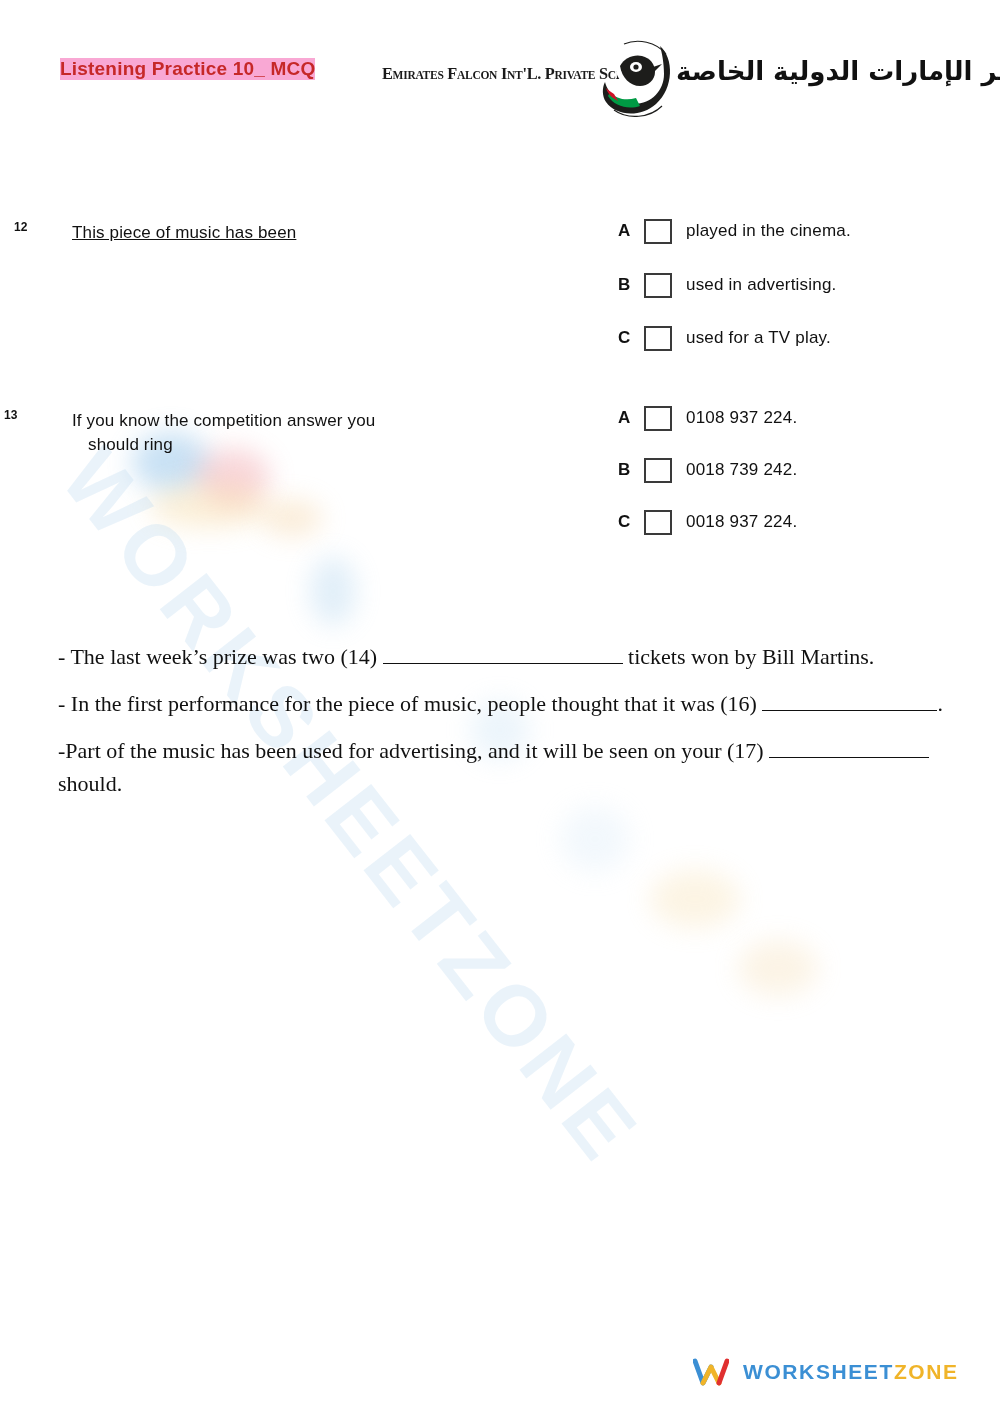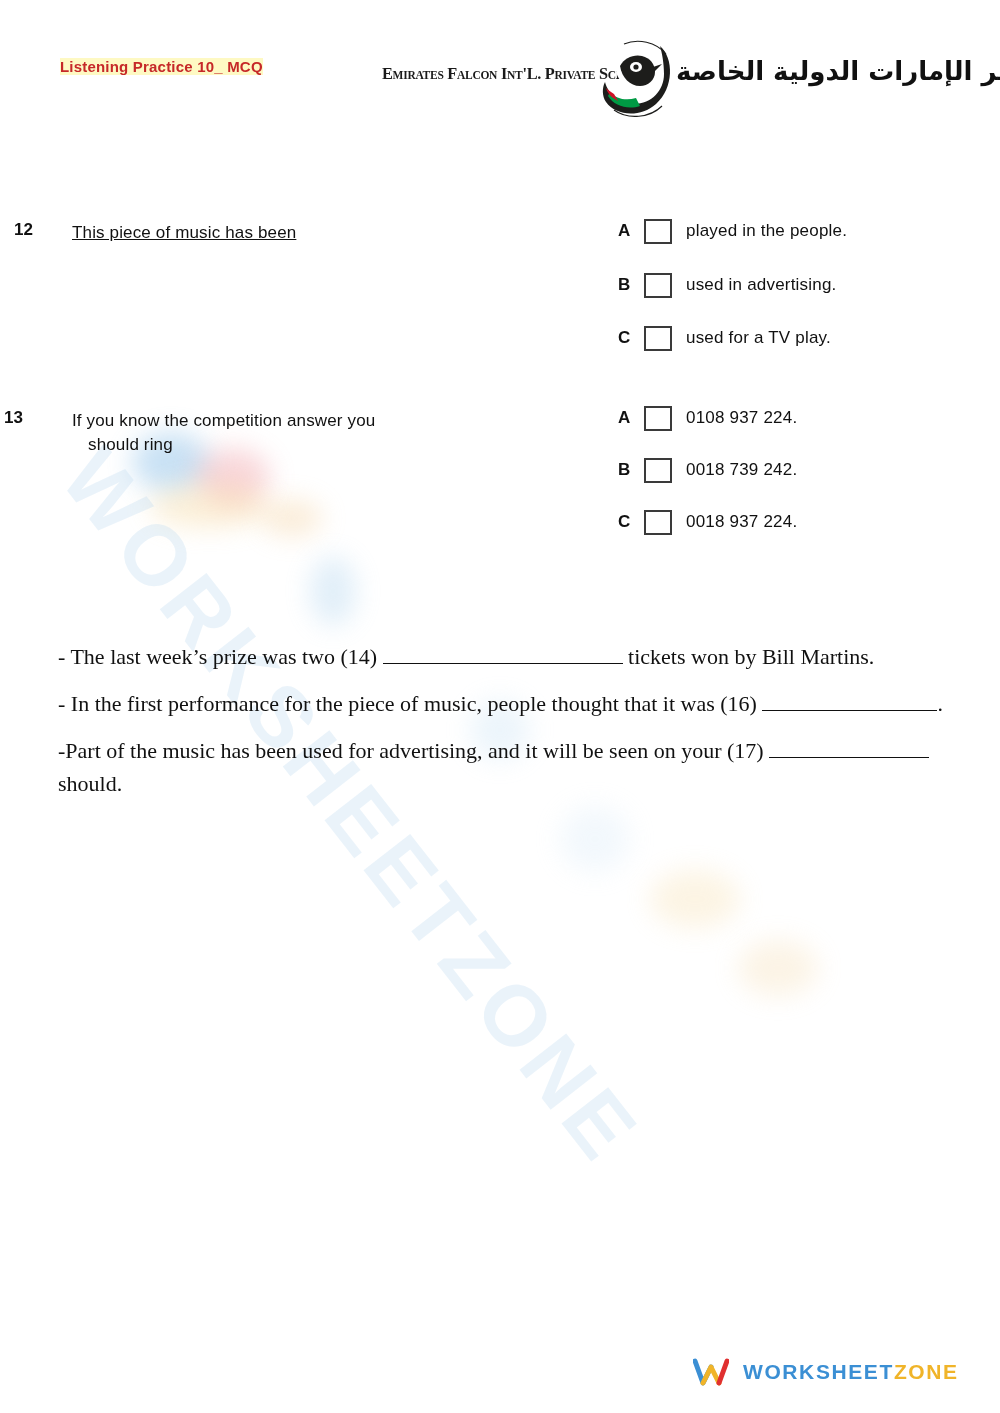--- a/index.html
+++ b/index.html
@@ -69,24 +69,24 @@
     width: 1000px;
     height: 92px;
     z-index: 2;
   }
   .doc-title {
     position: absolute;
     left: 60px;
     top: 24px;
     font-family: "Liberation Sans", sans-serif;
     font-weight: bold;
-    font-size: 15px;
+    font-size: 19px;
     color: #c62828;
     letter-spacing: .2px;
-    background: #fef9c3;
+    background: #f9a8d4;
     white-space: nowrap;
   }
   .school-name-en {
     position: absolute;
     left: 382px;
     top: 30px;
     font-family: "Liberation Serif", serif;
     font-weight: bold;
     font-size: 17px;
     font-variant: small-caps;
@@ -118,21 +118,21 @@
 
   
   .mcq {
     position: absolute;
     z-index: 2;
   }
   .q-num {
     position: absolute;
     font-family: "Liberation Sans", sans-serif;
     font-weight: bold;
-    font-size: 17px;
+    font-size: 12px;
     color: #111;
   }
   .q-stem {
     position: absolute;
     font-family: "Liberation Sans", sans-serif;
     font-size: 17px;
     line-height: 25px;
     color: #111;
     letter-spacing: .15px;
   }
@@ -265,21 +265,21 @@
     <div class="school-name-ar">مدرسة صقر الإمارات الدولية الخاصة</div>
   </div>
 
   <div class="mcq">
     <div class="q-num" style="left:14px; top:220px;">12</div>
     <div class="q-stem" style="left:72px; top:220px; width:480px;text-decoration:underline;">This piece of music has been</div>
 
     <div class="opt-row" style="left:618px; top:218px;">
       <span class="opt-letter">A</span>
       <span class="opt-box"></span>
-      <span class="opt-text">played in the people.</span>
+      <span class="opt-text">played in the cinema.</span>
     </div>
 
     <div class="opt-row" style="left:618px; top:272px;">
       <span class="opt-letter">B</span>
       <span class="opt-box"></span>
       <span class="opt-text">used in advertising.</span>
     </div>
 
     <div class="opt-row" style="left:618px; top:325px;">
       <span class="opt-letter">C</span>

